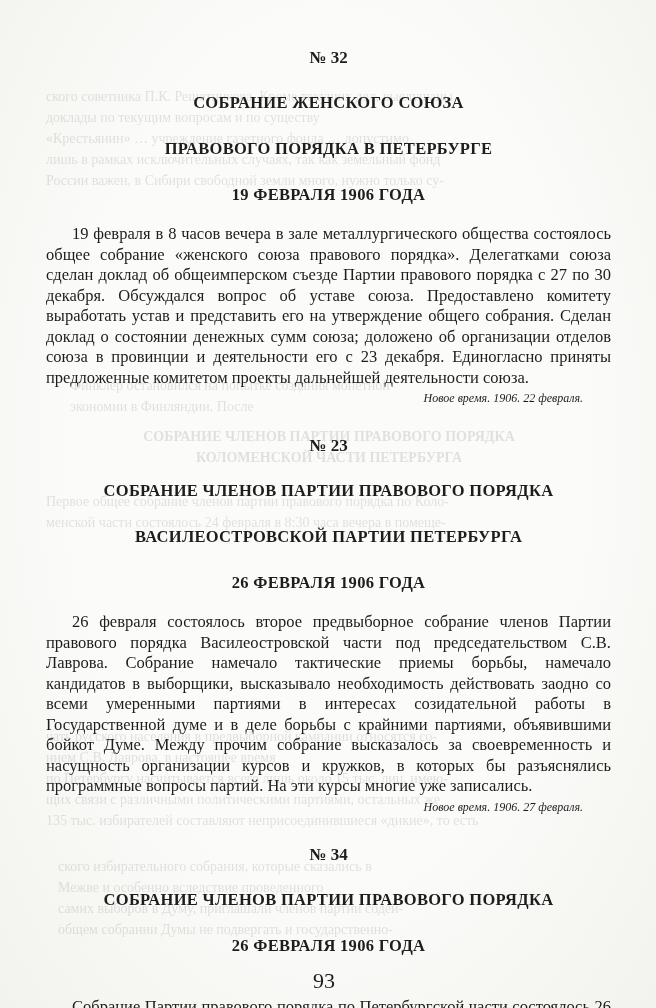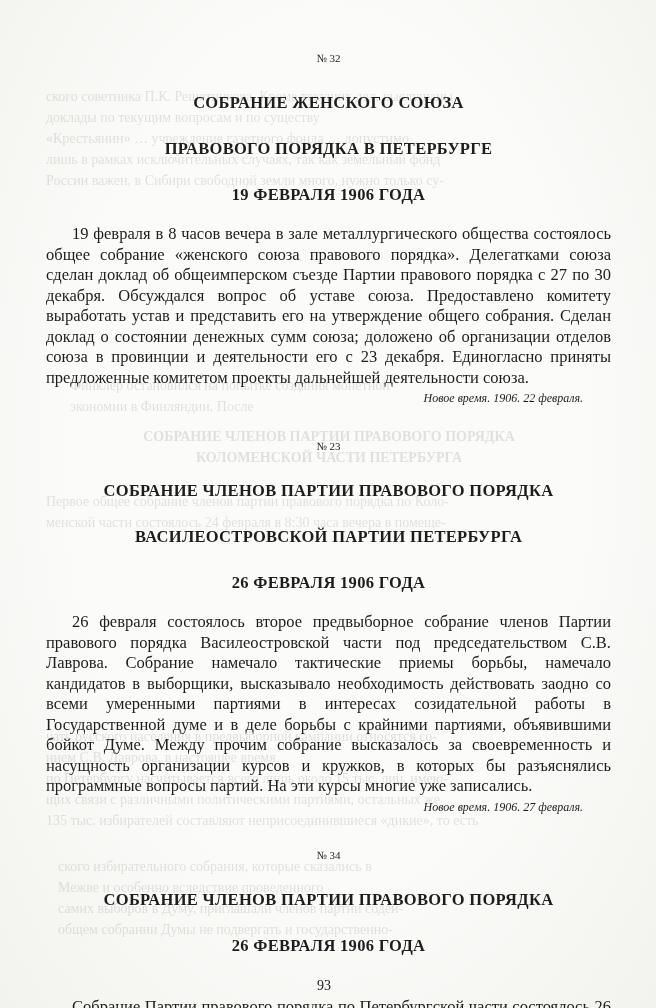--- a/index.html
+++ b/index.html
@@ -32,22 +32,22 @@
   .bleed.bold { font-weight: bold; text-align: center; }
   
   .content {
     position: relative;
     z-index: 1;
     padding: 48px 45px 0 46px;
   }
   .article { margin: 0; }
   .article-number {
     text-align: center;
-    font-weight: normal;
-    font-size: 11px;
+    font-weight: bold;
+    font-size: 17px;
     line-height: 20px;
   }
   .article-title {
     margin: 6px 0 0 0;
     text-align: center;
     font-weight: bold;
     font-size: 16.5px;
     line-height: 22px;
     letter-spacing: 0.3px;
   }
@@ -68,21 +68,21 @@
     padding-right: 28px;
   }
   .gap-section { margin-top: 28px; }
   .article-body.short { margin-top: 40px; text-decoration: underline; }
   .page-number {
     position: absolute;
     left: 0;
     right: 8px;
     bottom: 14px;
     text-align: center;
-    font-size: 14px;
+    font-size: 22px;
     z-index: 1;
   }
 </style>
 </head>
 <body>
 
 <div class="scan-page">
 
   <div class="bleed" style="top:50px; left:46px; width:566px;">ского советника П.К. Решетникова. Кроме текущих дел, выслушаны
 доклады по текущим вопросам и по существу

